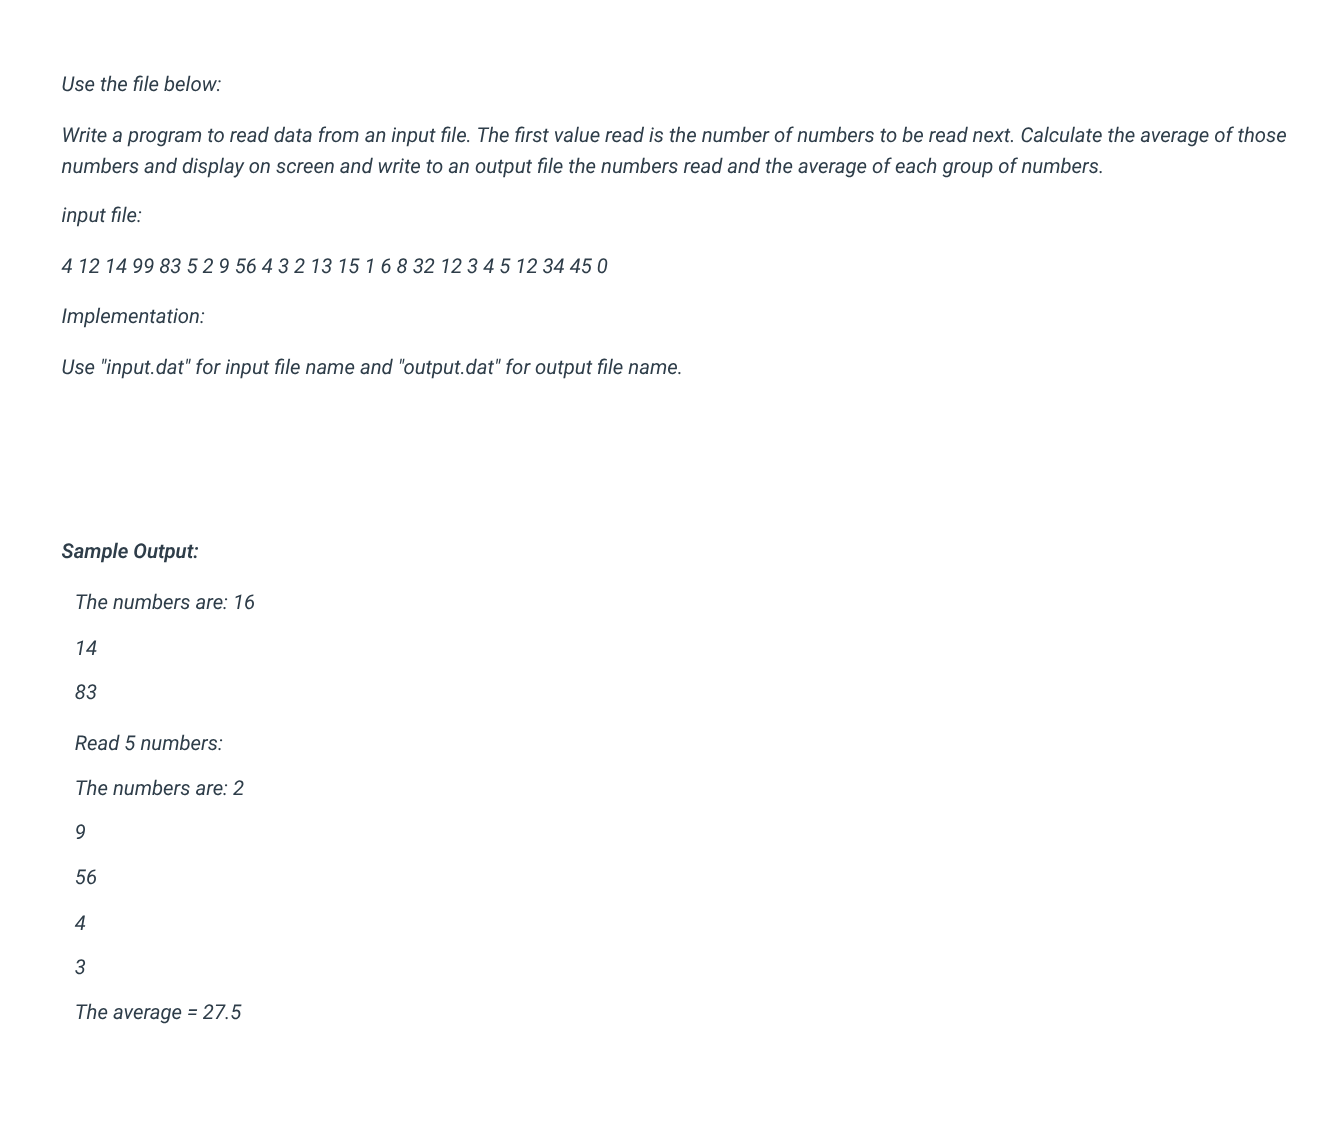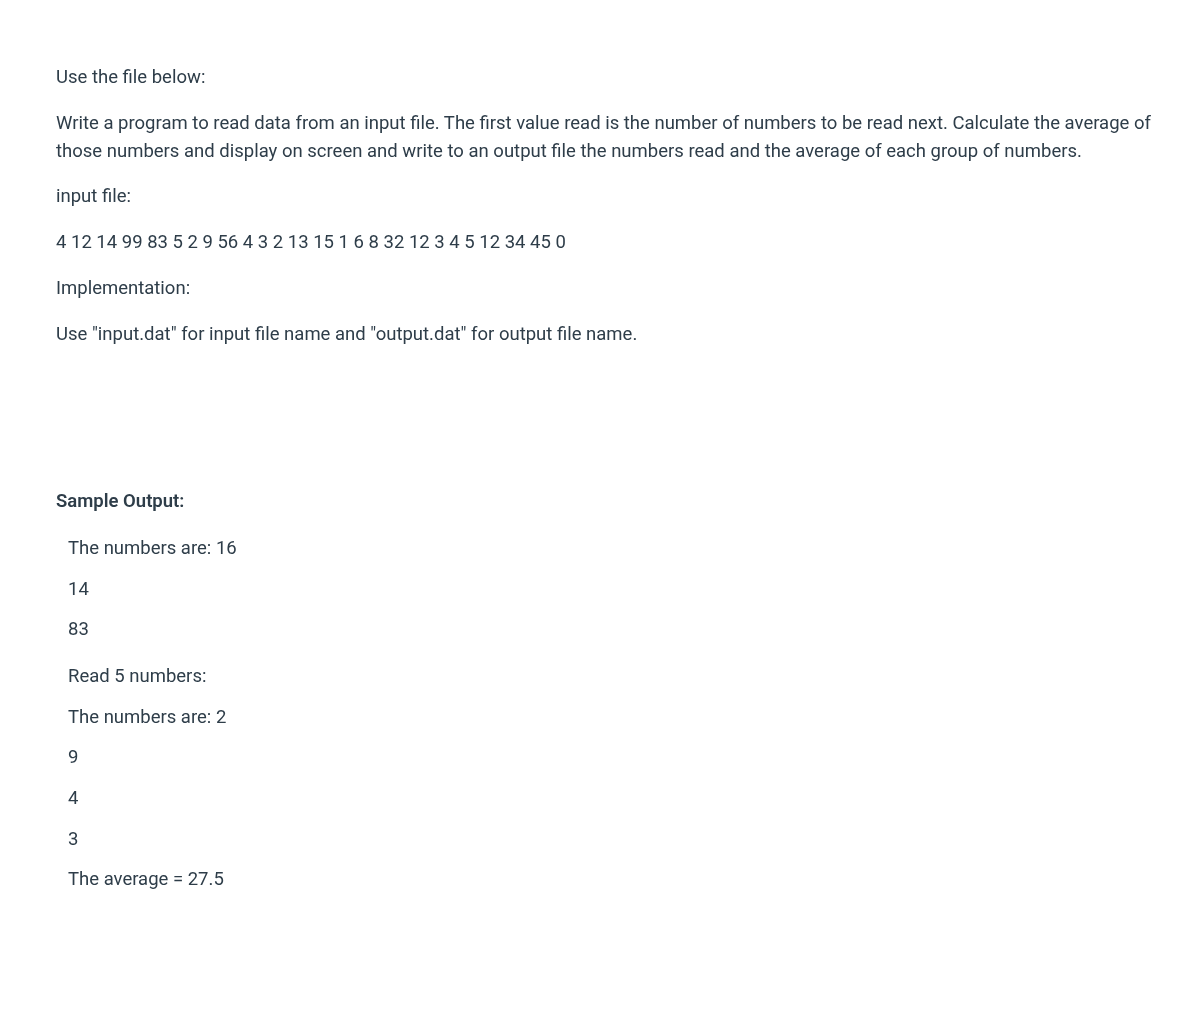--- a/index.html
+++ b/index.html
@@ -1,18 +1,19 @@
 <!DOCTYPE html>
 <html><head>
   <meta charset="utf-8">
   <style>
     * {
       margin: 12px;
       padding: 0;
       box-sizing: border-box;
+      font-style: italic;
     }
     body {
       font-family: -apple-system, BlinkMacSystemFont, "Segoe UI", Roboto, "Helvetica Neue", Arial, sans-serif;
       color: #2e3d49;
       background: #ffffff;
       padding: 28px 20px;
       font-size: 18.5px;
       line-height: 1.5;
       width: 1200px;
     }
@@ -55,16 +56,17 @@
 <div class="output-block">
   <div class="output-line">The numbers are: 16</div>
   <div class="output-line">14</div>
   <div class="output-line">83</div>
 </div>
 
 <div class="output-block">
   <div class="output-line">Read 5 numbers:</div>
   <div class="output-line">The numbers are: 2</div>
   <div class="output-line">9</div>
+  <div class="output-line">56</div>
   <div class="output-line">4</div>
   <div class="output-line">3</div>
   <div class="output-line">The average = 27.5</div>
 </div>
 
 </body></html>

